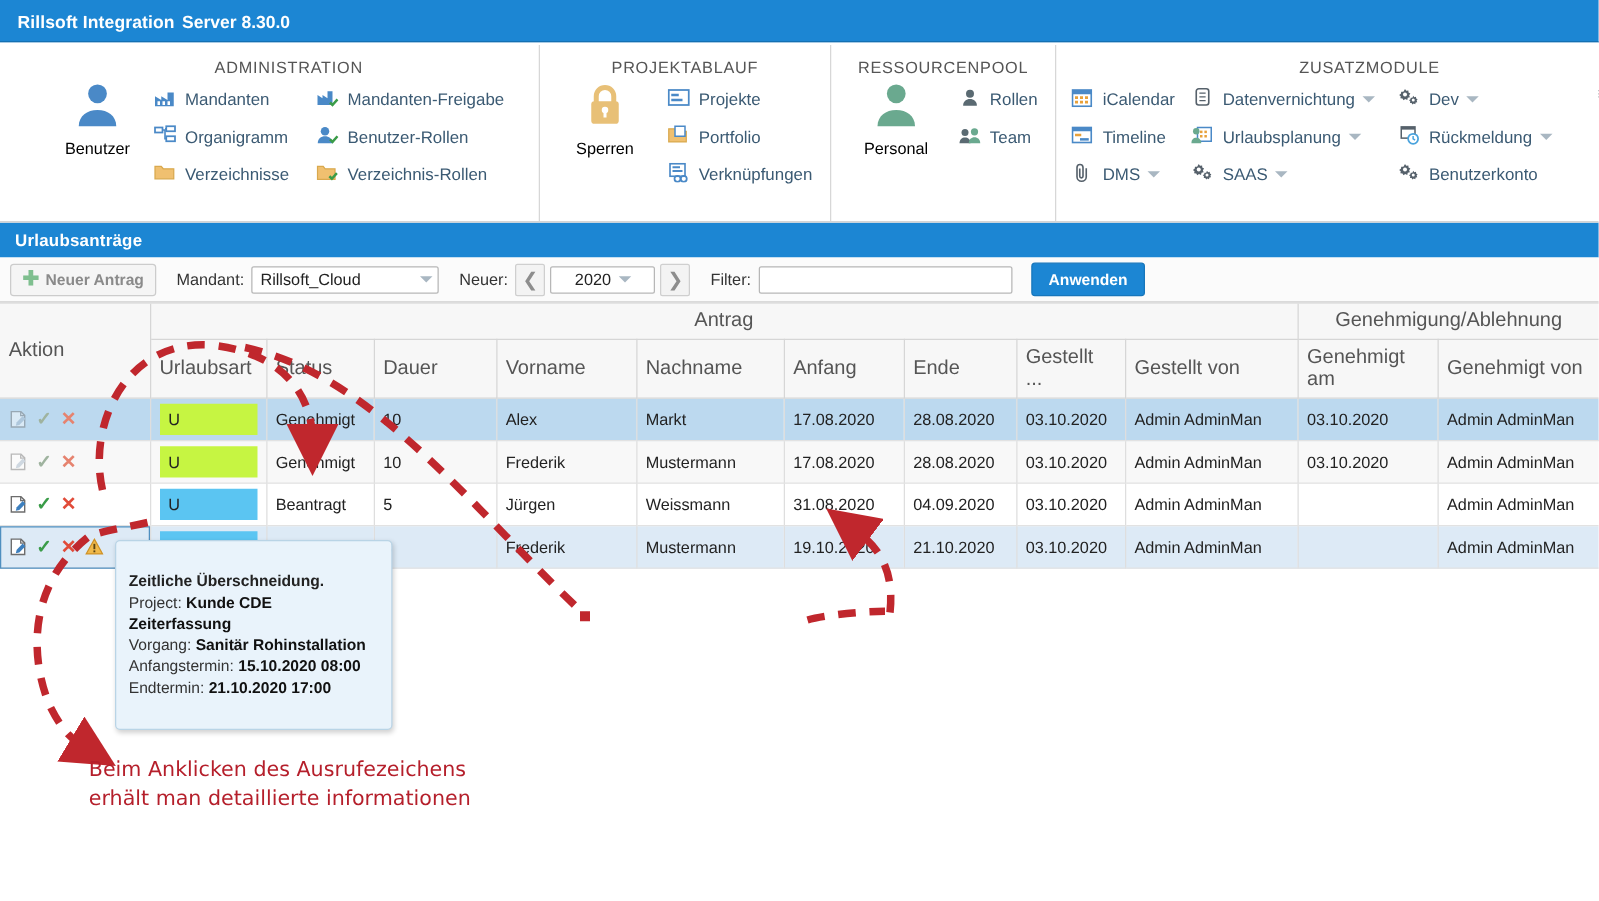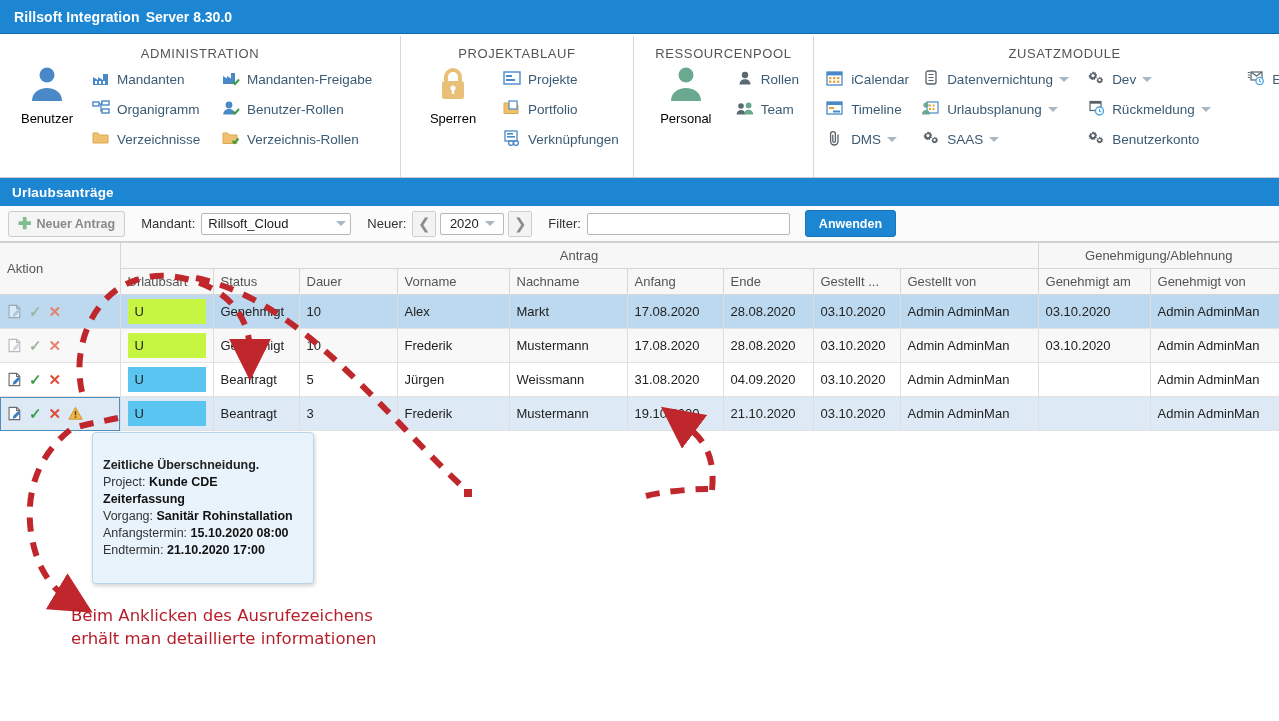--- a/index.html
+++ b/index.html
@@ -21,20 +21,21 @@
     display:flex;align-items:center;padding:0 14px;box-sizing:border-box;
   }
   .titlebar .t1{color:#ffffff;font-weight:bold;font-size:14px;letter-spacing:.1px;}
   .titlebar .t2{color:#ffffff;font-weight:bold;font-size:14px;margin-left:6px;}
 
   
   .ribbon{
     height:144px;background:#ffffff;border-bottom:1px solid #c8c8c8;
     display:flex;align-items:stretch;box-sizing:border-box;position:relative;
     padding-top:2px;
+    padding-left:31px;
   }
   .rgroup{position:relative;display:flex;flex-direction:column;box-sizing:border-box;}
   .rgroup + .rgroup{border-left:1px solid #d7d7d7;}
   .rg-title{
     text-align:center;color:#555;font-size:13px;letter-spacing:.6px;
     padding-top:10px;height:22px;box-sizing:border-box;
   }
   .rg-body{display:flex;flex:1;padding:0 8px;box-sizing:border-box;}
 
   .bigbtn{
@@ -82,40 +83,40 @@
     font-size:13px;color:#222;cursor:pointer;
   }
   .sel .val{flex:1;}
   .spin{display:flex;align-items:center;}
   .spin .arrowbtn{
     width:22px;height:24px;border:1px solid #cfcfcf;background:#f3f3f3;border-radius:2px;
     display:flex;align-items:center;justify-content:center;color:#8d8d8d;
     font-size:15px;cursor:pointer;
   }
   .spin .yearbox{
-    height:22px;width:64px;border:1px solid #b7b7b7;background:#fff;margin:0 4px;
+    height:22px;width:84px;border:1px solid #b7b7b7;background:#fff;margin:0 4px;
     display:flex;align-items:center;justify-content:center;box-sizing:border-box;
     font-size:13px;color:#222;border-radius:2px;cursor:pointer;
   }
   .filterinput{
     height:22px;width:203px;border:1px solid #b7b7b7;background:#fff;border-radius:2px;
     padding:0 5px;box-sizing:border-box;font-size:13px;color:#222;
     font-family:"Liberation Sans", sans-serif;
   }
   .btn-apply{
     margin-left:15px;height:25px;padding:0 13px;background:#1c86d3;color:#fff;
     border:1px solid #1776bb;border-radius:3px;font-size:12.5px;font-weight:bold;
     cursor:pointer;display:flex;align-items:center;
   }
 
   
   .grid{width:1279px;border-top:1px solid #d3d3d3;box-sizing:border-box;}
   table.g{border-collapse:collapse;width:1279px;table-layout:fixed;font-size:13px;}
   table.g th{
-    background:#f7f7f7;color:#555;font-weight:normal;font-size:13px;
+    background:#f7f7f7;color:#555;font-weight:normal;font-size:16px;
     border-right:1px solid #d6d6d6;border-bottom:1px solid #d6d6d6;
     padding:5px 7px;text-align:left;box-sizing:border-box;
   }
   table.g th.grp{text-align:center;}
   table.g td{
     border-right:1px solid #dedede;border-bottom:1px solid #e2e2e2;
     padding:4px 7px;color:#222;box-sizing:border-box;height:25px;
   }
   tr.r-sel td{background:#bcd9ef;}
   tr.r-alt td{background:#f8f8f8;}

